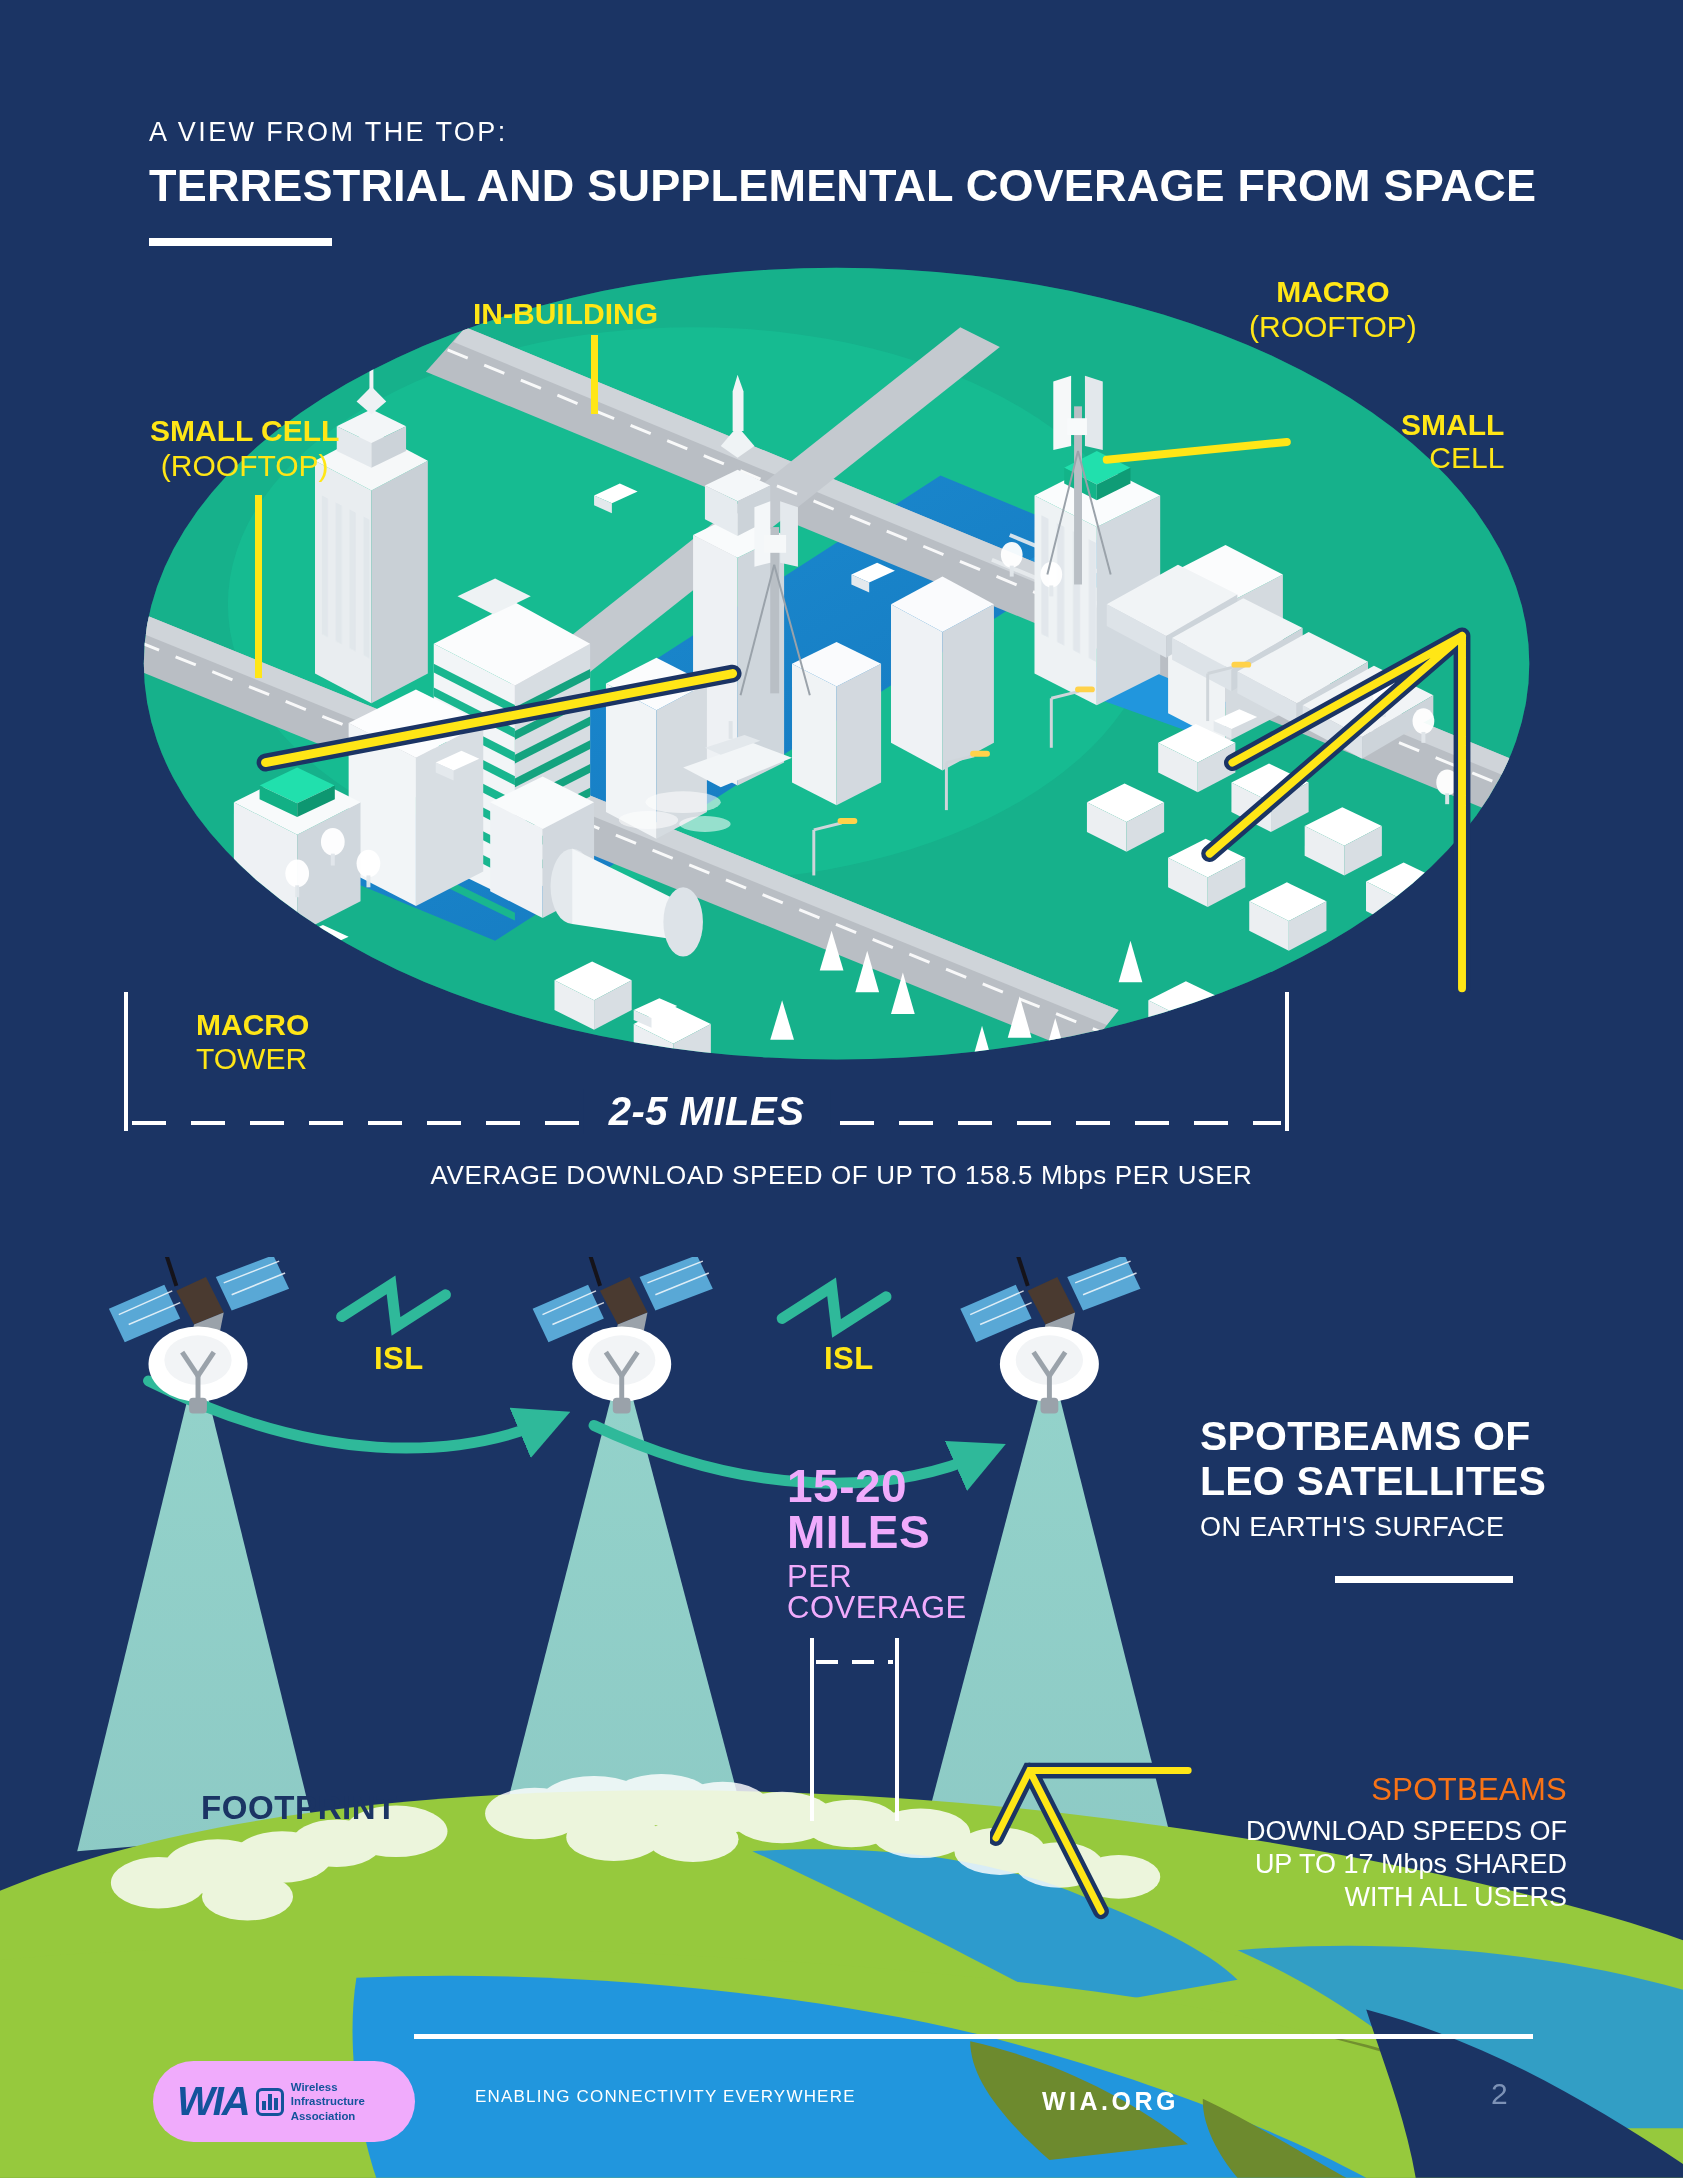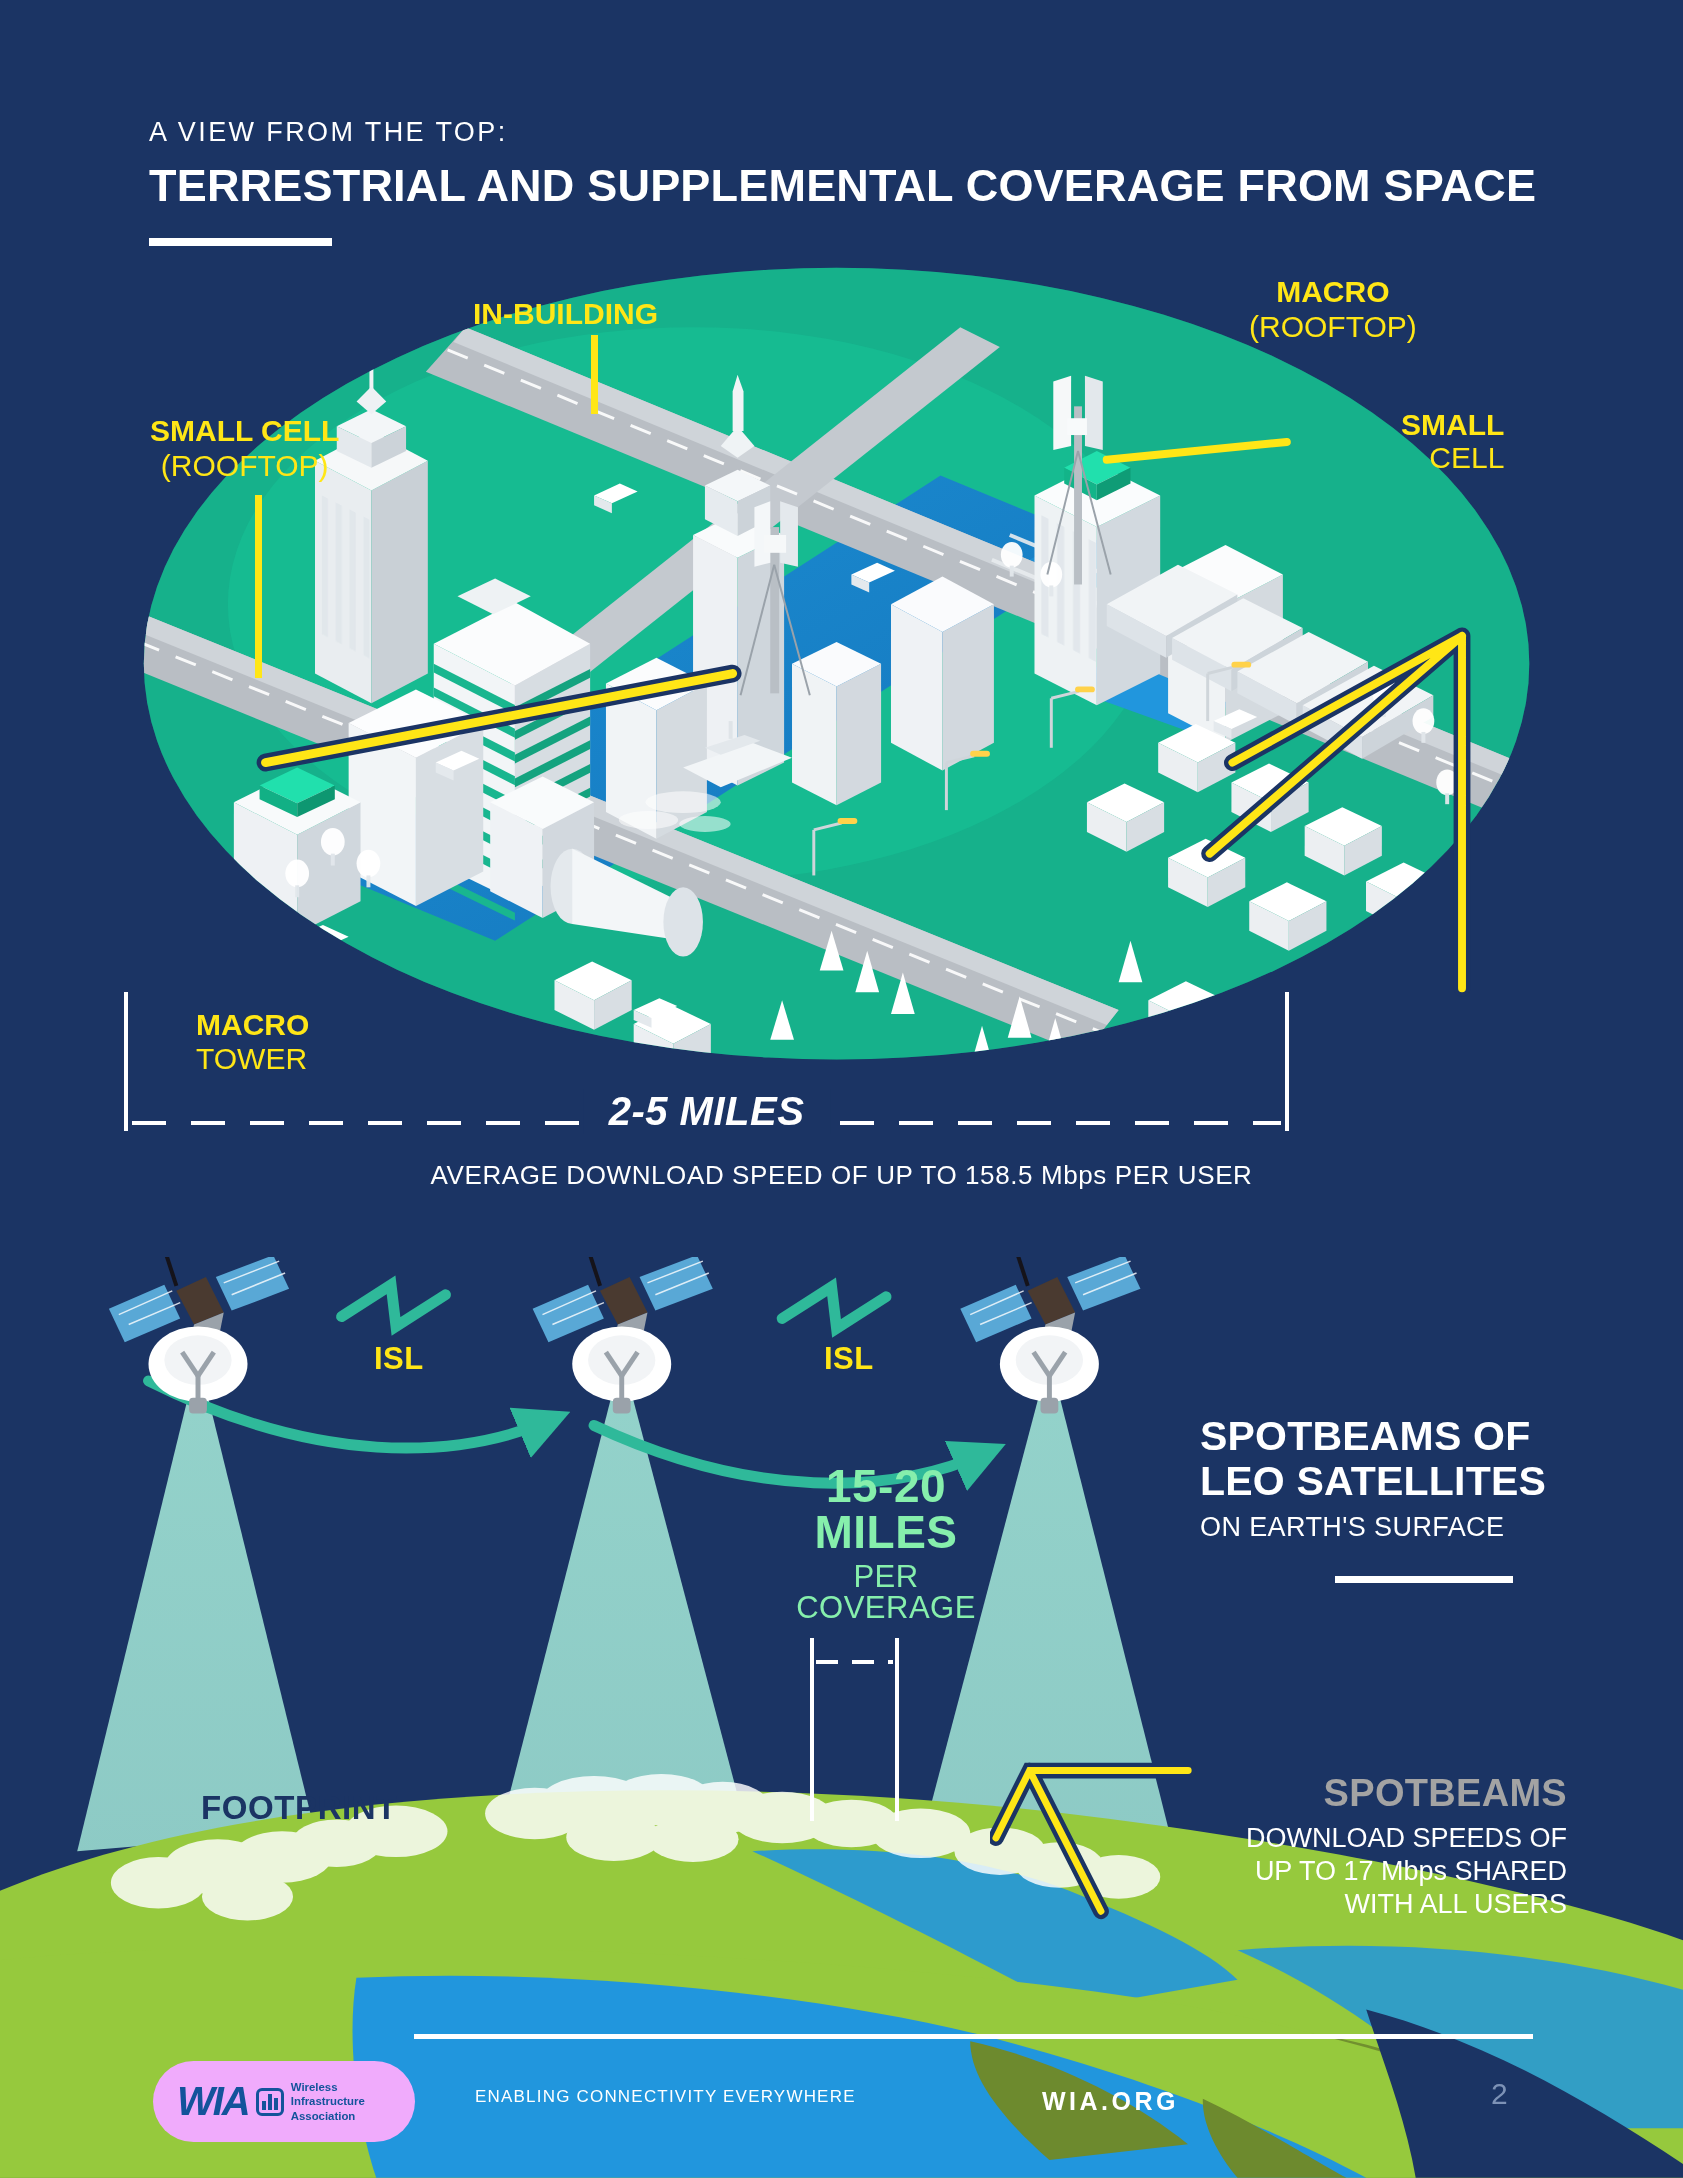--- a/index.html
+++ b/index.html
@@ -63,41 +63,41 @@
 
   
   .sat-sec { position:absolute; left:0; top:1257px; width:1683px; height:713px; }
   .isl {
     position:absolute; color:#ffe616; font-weight:bold; font-size:31px; letter-spacing:0.5px;
   }
   .isl-1 { left:374px; top:1341px; }
   .isl-2 { left:824px; top:1341px; }
 
   .mileage {
-    position:absolute; left:787px; top:1463px; width:198px; text-align:center;
-    color:#86efac; line-height:1.0;
+    position:absolute; left:787px; top:1463px; width:198px; text-align:left;
+    color:#f0abfc; line-height:1.0;
   }
   .mileage .big { font-size:46px; font-weight:bold; display:block; letter-spacing:0.5px; }
   .mileage .sml { font-size:31px; font-weight:400; display:block; margin-top:6px; letter-spacing:0.5px; }
 
   .spot-head { position:absolute; left:1200px; top:1414px; color:#fff; }
   .spot-head .l1, .spot-head .l2 {
     font-size:41px; font-weight:bold; letter-spacing:0.2px; line-height:1.1; white-space:nowrap;
   }
   .spot-head .l3 { font-size:27px; font-weight:400; margin-top:8px; letter-spacing:0.4px; white-space:nowrap; }
   .rule-spot { position:absolute; left:1335px; top:1576px; width:178px; height:7px; background:#fff; }
 
   .footprint {
     position:absolute; left:201px; top:1789px;
     color:#1b3464; font-size:33px; font-weight:bold; letter-spacing:0.6px;
   }
 
   .spotbeams-blk { position:absolute; right:116px; top:1772px; text-align:right; color:#fff; }
   .spotbeams-blk .hd {
-    color:#a3a3a3; font-size:38px; font-weight:bold; letter-spacing:0.3px; white-space:nowrap;
+    color:#f97316; font-size:31px; font-weight:normal; letter-spacing:0.3px; white-space:nowrap;
   }
   .spotbeams-blk .bd { font-size:27px; line-height:1.22; margin-top:7px; white-space:nowrap;margin-left:20px; }
 
   
   .sb-ruler { position:absolute; left:810px; top:1638px; width:89px; height:183px; }
   .sb-ruler .v { position:absolute; top:0; width:4px; height:183px; background:#fff; }
   .sb-ruler .v.a { left:0; } .sb-ruler .v.b { right:0; }
   .sb-ruler .h {
     position:absolute; left:6px; right:6px; top:22px; height:4px;
     background:repeating-linear-gradient(to right,#fff 0 22px,transparent 22px 36px);

